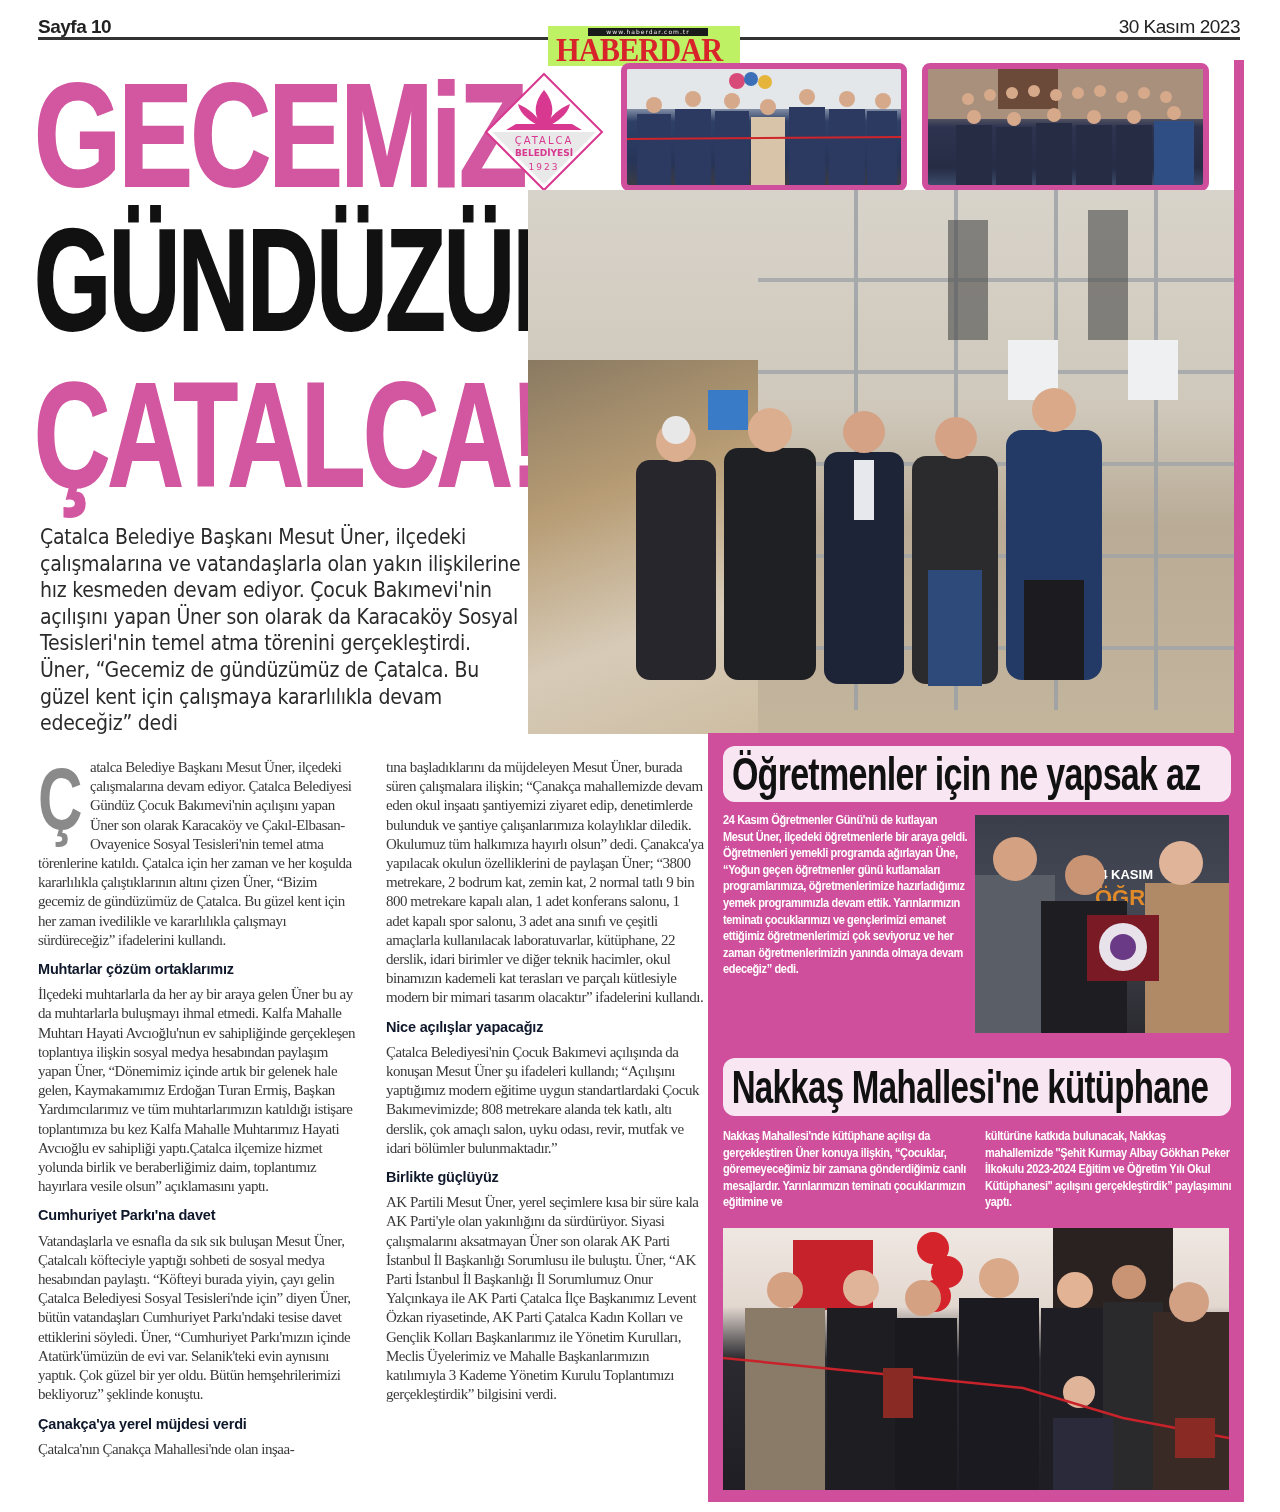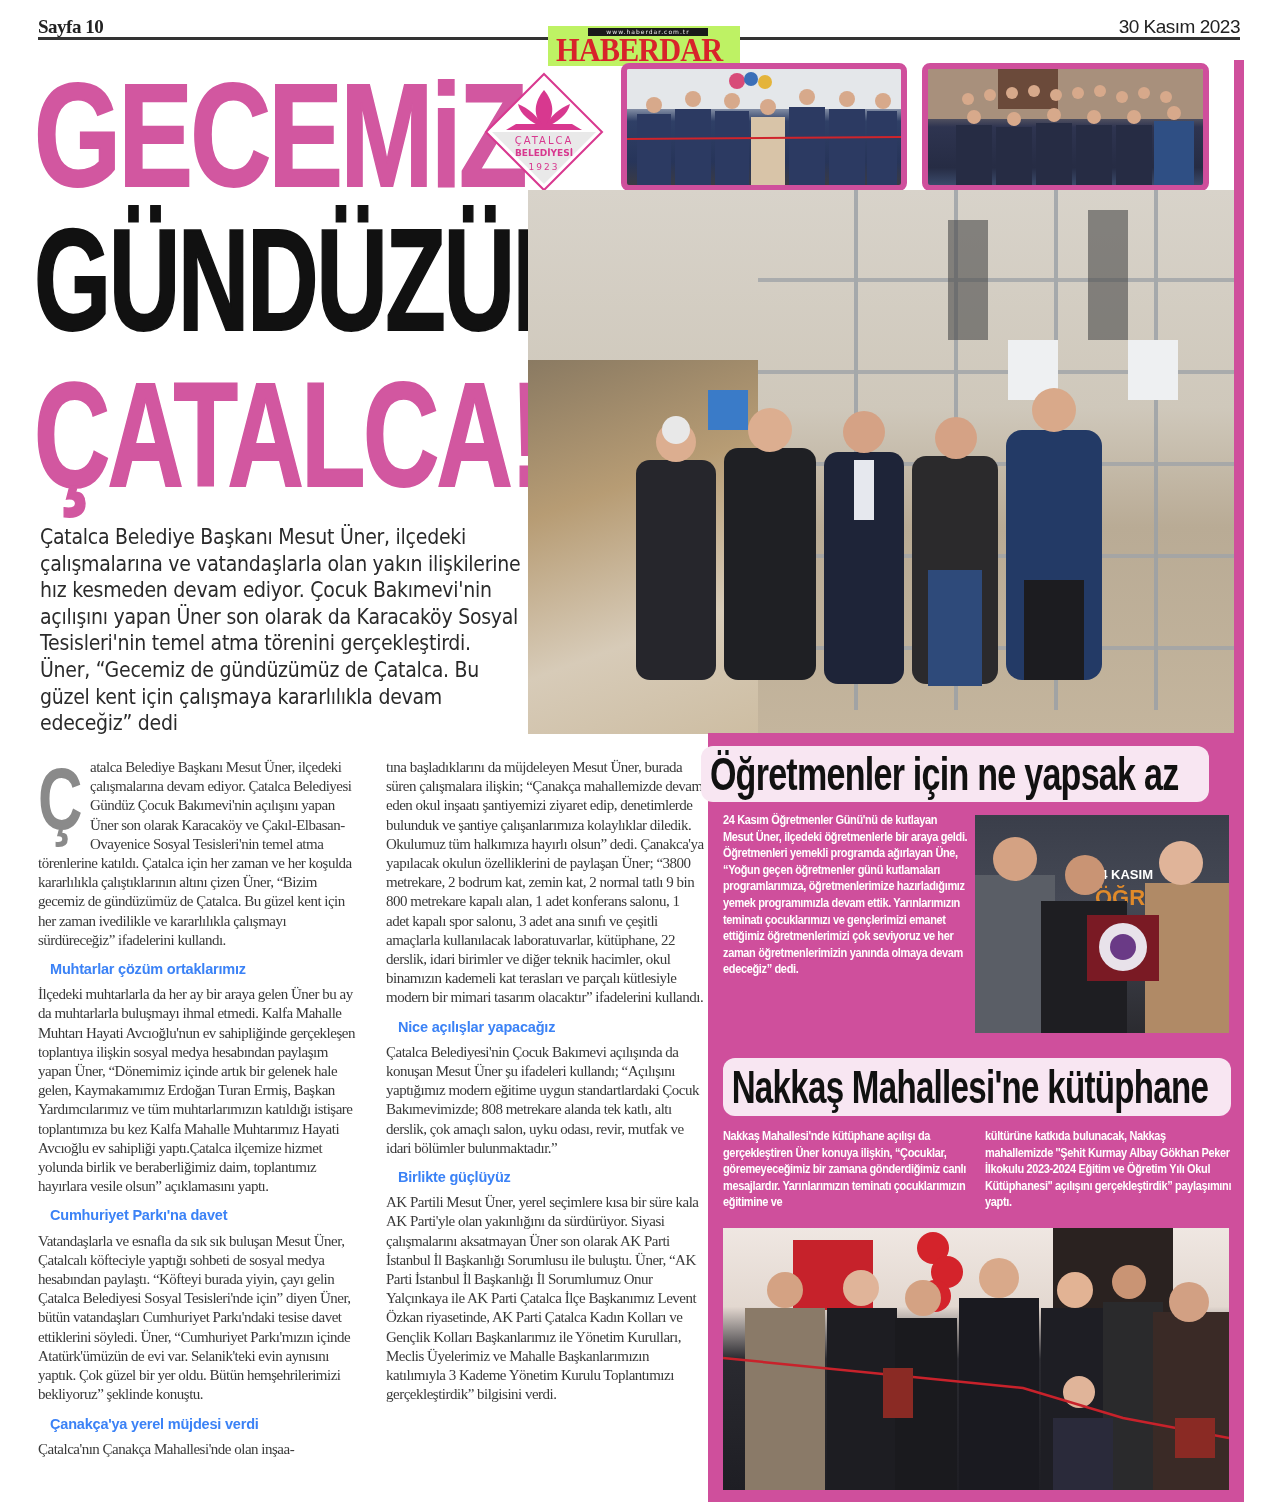--- a/index.html
+++ b/index.html
@@ -2,21 +2,21 @@
 <html><head>
 <meta charset="utf-8">
 <style>
   * { box-sizing: border-box; margin: 0; padding: 0; }
   html, body { width: 1280px; height: 1512px; background: #ffffff; overflow: hidden; }
   body { position: relative; font-family: "Liberation Serif", serif; color: #2a2a2a; }
 
   
   .masthead { position: absolute; left: 38px; top: 10px; width: 1202px; height: 40px; }
   .mast-rule { position: absolute; left: 0; right: 0; top: 27px; height: 3px; background: #333; }
-  .page-num { position: absolute; left: 0; top: 6px; font-family: Liberation Serif, serif; font-weight: bold; font-size: 19px; letter-spacing: -0.5px; color: #222; }
+  .page-num { position: absolute; left: 0; top: 6px; font-family: Liberation Sans, sans-serif; font-weight: bold; font-size: 19px; letter-spacing: -0.5px; color: #222; }
   .page-date { position: absolute; right: 0; top: 6px; font-family: Liberation Sans, sans-serif; font-size: 19px; letter-spacing: -0.5px; color: #222; }
   .logo { position: absolute; left: 510px; top: 16px; width: 192px; height: 40px; background: #bef264; padding: 0 6px; }
   .logo-url { position: absolute; left: 40px; top: 2px; width: 120px; height: 8px; background: #1a1a1a; color: #eee; font-family: "DejaVu Sans", sans-serif; font-size: 6px; line-height: 8px; text-align: center; letter-spacing: 1px; }
   .logo-word { position: absolute; left: 8px; top: 6px; font-family: "Liberation Serif", serif; font-weight: bold; font-size: 33px; color: #d8232a; letter-spacing: -1px; transform: scaleX(0.92); transform-origin: left; }
 
   
   .hl { position: absolute; font-family: "Liberation Sans", sans-serif; font-weight: bold; line-height: 1; transform-origin: left top; white-space: nowrap; letter-spacing: -4px; }
   .hl-1 { left: 34px; top: 62px; font-size: 160px; color: #d257a0; transform: scaleX(0.70) scaleY(0.92); -webkit-text-stroke: 2px #d257a0; }
   .hl-2 { left: 34px; top: 208px; font-size: 160px; color: #111; transform: scaleX(0.62) scaleY(0.90); -webkit-text-stroke: 2px #111; }
   .hl-3 { left: 34px; top: 360px; font-size: 160px; color: #d257a0; transform: scaleX(0.66) scaleY(0.93); -webkit-text-stroke: 2px #d257a0; }
@@ -38,40 +38,40 @@
   .ph-main .rubble { position: absolute; left: 0; top: 170px; width: 230px; height: 374px; background: linear-gradient(160deg,#8a7a62 0%,#b79c74 35%,#d7cbb8 70%,#cdbda2 100%); }
 
   .ph-ogretmen { left: 975px; top: 815px; width: 254px; height: 218px; background: linear-gradient(180deg,#3a3e4a 0%,#454955 40%,#2b2b30 100%); }
   .ph-kutuphane { left: 723px; top: 1228px; width: 506px; height: 262px; background: linear-gradient(180deg,#efe7e2 0%,#e3d8d0 30%,#2a2a30 50%,#1e1e24 100%); }
 
   
   .pink-band { position: absolute; left: 1234px; top: 60px; width: 10px; height: 680px; background: #cf4f9c; }
   .pink-box { position: absolute; left: 708px; top: 733px; width: 536px; height: 769px; background: #cf4f9c; }
   .box-title { position: absolute; background: #f8e6f2; border-radius: 12px; font-family: "Liberation Sans", sans-serif; font-weight: bold; color: #111; white-space: nowrap; overflow: hidden; }
   .box-title span { display: inline-block; transform-origin: left center; }
-  .bt-1 { left: 701px; top: 746px; width: 508px; height: 56px; text-align: center; }
+  .bt-1 { left: 723px; top: 746px; width: 508px; height: 56px; text-align: center; }
   .bt-1 span { font-size: 46px; line-height: 56px; padding-left: 12px; transform: scaleX(0.74); letter-spacing: -1px; }
   .bt-2 { left: 723px; top: 1058px; width: 508px; height: 58px; }
   .bt-2 span { font-size: 46px; line-height: 58px; padding-left: 12px; transform: scaleX(0.72); letter-spacing: -1px; }
 
   .box-text { position: absolute; font-family: "Liberation Sans", sans-serif; font-weight: bold; color: #ffffff; font-size: 12.5px; line-height: 16.6px; letter-spacing: -0.4px; transform-origin: left top; }
   .bx-ogr { left: 723px; top: 812px; width: 280px; transform: scaleX(0.88); }
   .bx-nak1 { left: 723px; top: 1128px; width: 285px; transform: scaleX(0.88); }
   .bx-nak2 { left: 985px; top: 1128px; width: 280px; transform: scaleX(0.88); }
 
   
   .deck { position: absolute; left: 40px; top: 524px; width: 480px; font-family: "DejaVu Sans", sans-serif; font-size: 22px; line-height: 26.6px; color: #2a2a2a; transform: scaleX(0.86); transform-origin: left top; width: 560px; letter-spacing: -0.3px; }
 
   
   .col { position: absolute; top: 758px; width: 318px; font-family: "Liberation Serif", serif; font-size: 15px; line-height: 19.2px; color: #3a3a3a; letter-spacing: -0.5px; }
   .col-1 { left: 38px; }
   .col-2 { left: 386px; }
   .col p { text-align: left; }
   .dropcap { float: left; font-family: "Liberation Sans", sans-serif; font-weight: bold; font-size: 88px; line-height: 78px; color: #8a8a8a; margin: 2px 8px 0 0; transform: scaleX(0.7); transform-origin: left top; width: 44px; }
-  .subhead { font-family: "Liberation Sans", sans-serif; font-weight: bold; font-size: 14.5px; color: #3b82f6; margin: 10px 0 6px 12px; letter-spacing: -0.2px; }
+  .subhead { font-family: "Liberation Sans", sans-serif; font-weight: bold; font-size: 14.5px; color: #0f172a; margin: 10px 0 6px 0; letter-spacing: -0.2px; }
 </style>
 </head>
 <body>
 
 <header class="masthead">
   <div class="mast-rule"></div>
   <div class="page-num">Sayfa 10</div>
   <div class="logo">
     <div class="logo-url">www.haberdar.com.tr</div>
     <div class="logo-word">HABERDAR</div>

